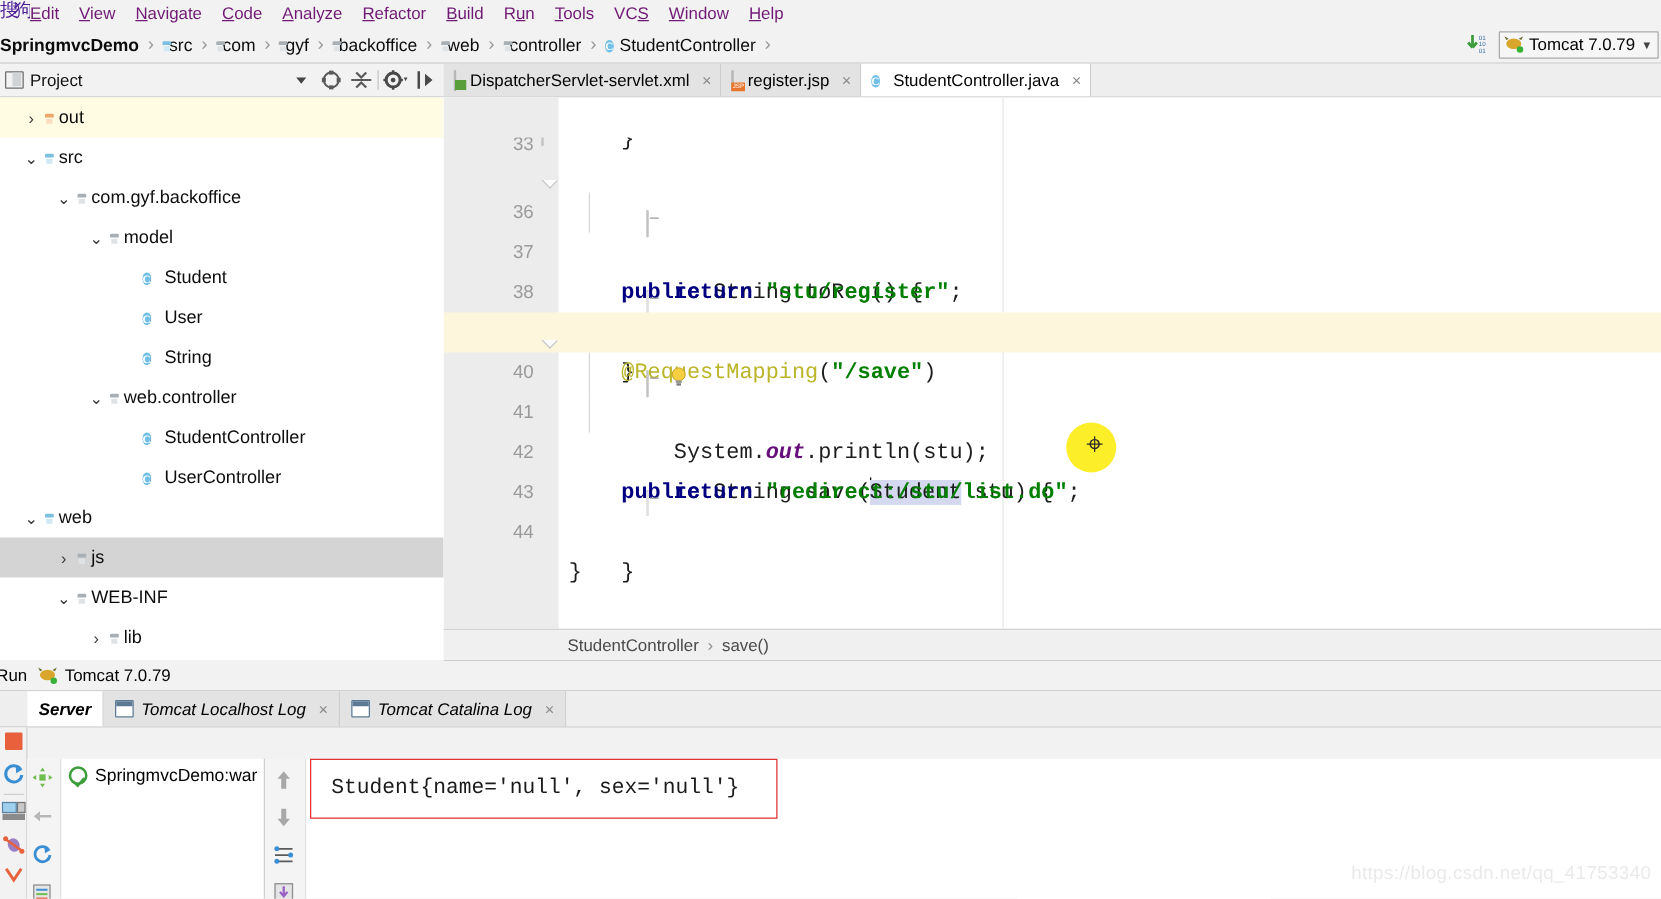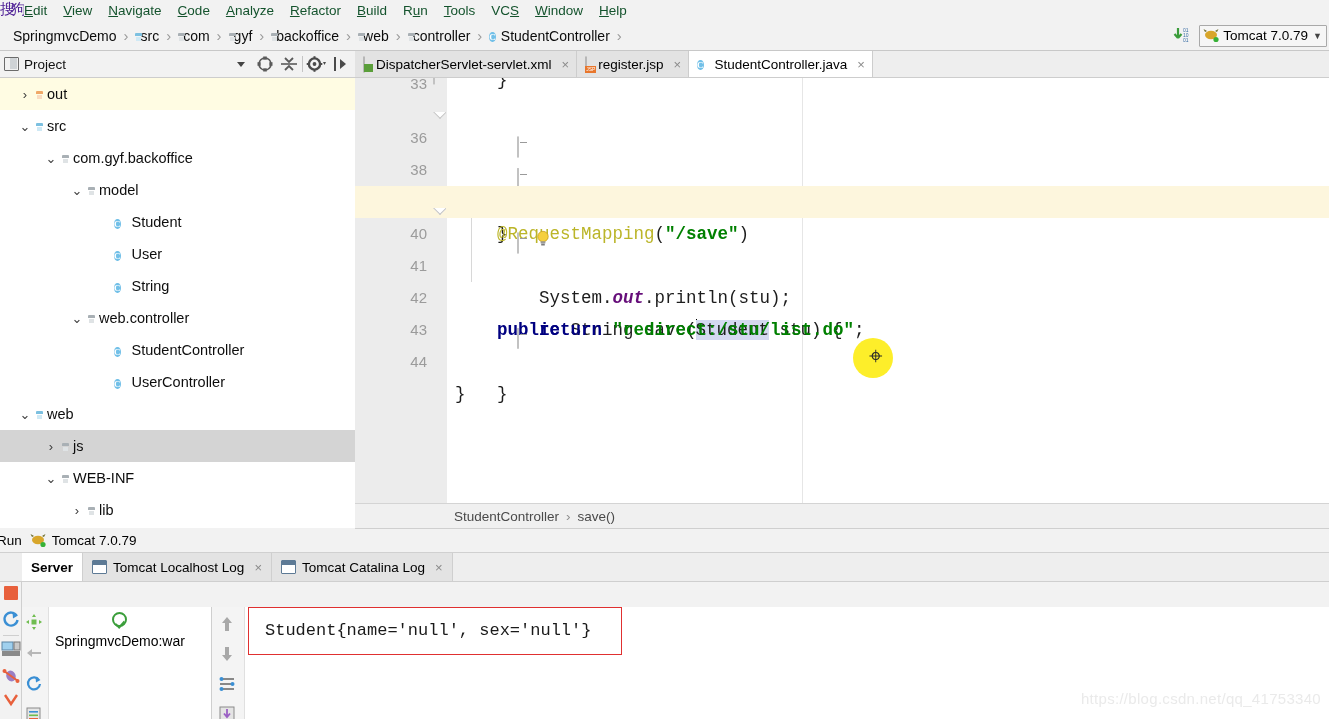--- a/index.html
+++ b/index.html
@@ -15,41 +15,41 @@
   #app { position: relative; width: 1329px; height: 719px; }
 
   
   .menubar {
     position: absolute; left: 0; top: 0; width: 1329px; height: 21px;
     background: #f2f2f2;
     display: flex; align-items: center;
     padding-left: 2px;
   }
   .menu-item {
-    padding: 0 8px; font-size: 13.5px; color: #14532d; line-height: 21px;
+    padding: 0 8px; font-size: 13.5px; color: #701a75; line-height: 21px;
     white-space: nowrap;
   }
   .menu-item .mn { text-decoration: underline; }
   .ime-badge {
     position: absolute; left: 0px; top: -1px; width: 24px; height: 20px;
     color: #4c1d95; font-size: 15px; line-height: 20px; overflow: hidden;
     letter-spacing: -4px;
   }
 
   
   .navbar {
     position: absolute; left: 0; top: 21px; width: 1329px; height: 30px;
     background: #f2f2f2;
     border-bottom: 1px solid #c8c8c8;
     display: flex; align-items: center;
   }
   .crumbs { display: flex; align-items: center; padding-left: 0px; }
   .crumb { display: flex; align-items: center; white-space: nowrap; }
   .crumb .ctext { font-size: 14px; color: #0b0b0b; }
-  .crumb.root .ctext { font-weight: normal; padding-left: 13px; }
+  .crumb.root .ctext { font-weight: bold; }
   .crumb-sep {
     color: #9a9a9a; font-size: 15px; margin: 0 7px; font-weight: 300;
   }
   .ico { display: inline-block; position: relative; margin-right: 5px; }
   .folder {
     width: 15px; height: 12px; background: #a9b0b5; border-radius: 1px 2px 2px 2px;
     position: relative;
   }
   .folder::before {
     content: ""; position: absolute; left: 0; top: -3px; width: 7px; height: 3px;
@@ -246,21 +246,21 @@
   .run-header {
     position: absolute; left: 0; top: 529px; width: 1329px; height: 24px;
     background: #f2f2f2; border-bottom: 1px solid #d0d0d0;
     display: flex; align-items: center; padding-left: 0px;
     font-size: 13.5px;
   }
   .run-label { margin-left: -3px; }
   .run-tabs {
     position: absolute; left: 0; top: 553px; width: 1329px; height: 29px;
     background: #eeeeee; border-bottom: 1px solid #cfcfcf;
-    display: flex; align-items: stretch; padding-left: 22px;
+    display: flex; align-items: stretch; padding-left: 22px; font-style: italic;
   }
   .rtab {
     display: flex; align-items: center; gap: 6px; padding: 0 9px;
     font-size: 13.5px; background: #e3e3e3; border-right: 1px solid #cfcfcf;
   }
   .rtab.active { background: #ffffff; font-weight: bold; }
   .log-ico {
     width: 15px; height: 14px; border: 1.5px solid #5d7a95; background: #fff;
     position: relative; border-radius: 1px;
   }
@@ -285,21 +285,21 @@
     position: absolute; left: 22px; top: 607px; width: 190px; height: 112px;
     background: #fff; border-right: 1px solid #cfcfcf;
   }
   .deploy-toolcol {
     position: absolute; left: 22px; top: 607px; width: 27px; height: 112px;
     background: #f4f4f4; border-right: 1px solid #e0e0e0;
     display: flex; flex-direction: column; align-items: center; gap: 10px; padding-top: 6px;
   }
   .deploy-item {
     position: absolute; left: 55px; top: 612px;
-    display: flex; align-items: center; gap: 6px; font-size: 14px; white-space: nowrap; flex-direction: column;
+    display: flex; align-items: center; gap: 6px; font-size: 14px; white-space: nowrap;
   }
   .chk-ico {
     width: 15px; height: 15px; border-radius: 50%; border: 2px solid #3b9e3b;
     position: relative; background: #fff;
   }
   .chk-ico::after {
     content: ""; position: absolute; left: 3px; top: 5px; width: 4px; height: 7px;
     border-right: 2px solid #3b9e3b; border-bottom: 2px solid #3b9e3b;
     transform: rotate(42deg);
   }
@@ -582,36 +582,41 @@
       <span class="tab-close">×</span>
     </div>
     <div class="tabs-filler"></div>
   </div>
 
   <div class="editor">
     <div class="gutter"></div>
     <div class="gutter-edge"></div>
     <div class="editor-vsep"></div>
 
-    <div class="code-line" style="height:12px;line-height:0;overflow:hidden;">
+    <div class="code-line" style="height:12px;line-height:0;overflow:hidden;margin-top:32px;">
       <span class="ln" style="line-height:12px;">33</span>
       <span class="code-text" style="line-height:4px;">    }</span>
       <span class="fold" style="top:-4px;"><span class="fold-box"></span></span>
     </div>
 
 
 
     <div class="code-line">
       <span class="ln">36</span>
       <span class="fold">
         <span class="fold-box"></span><span class="fold-v"></span>
       </span>
       <span class="code-text">    <span class="kw">public</span> String toReg() {</span>
     </div>
 
+    <div class="code-line">
+      <span class="ln">37</span>
+      <span class="code-text">        <span class="kw">return</span> <span class="str">"stu/register"</span>;</span>
+      <span class="indent-guide" style="top:0;height:32px;"></span>
+    </div>
 
     <div class="code-line">
       <span class="ln">38</span>
       <span class="fold">
         <span class="fold-box" style="border-bottom:none;height:7px;margin-top:3px;"></span>
       </span>
       <span class="code-text">    }</span>
     </div>
 
     <div class="code-line">

